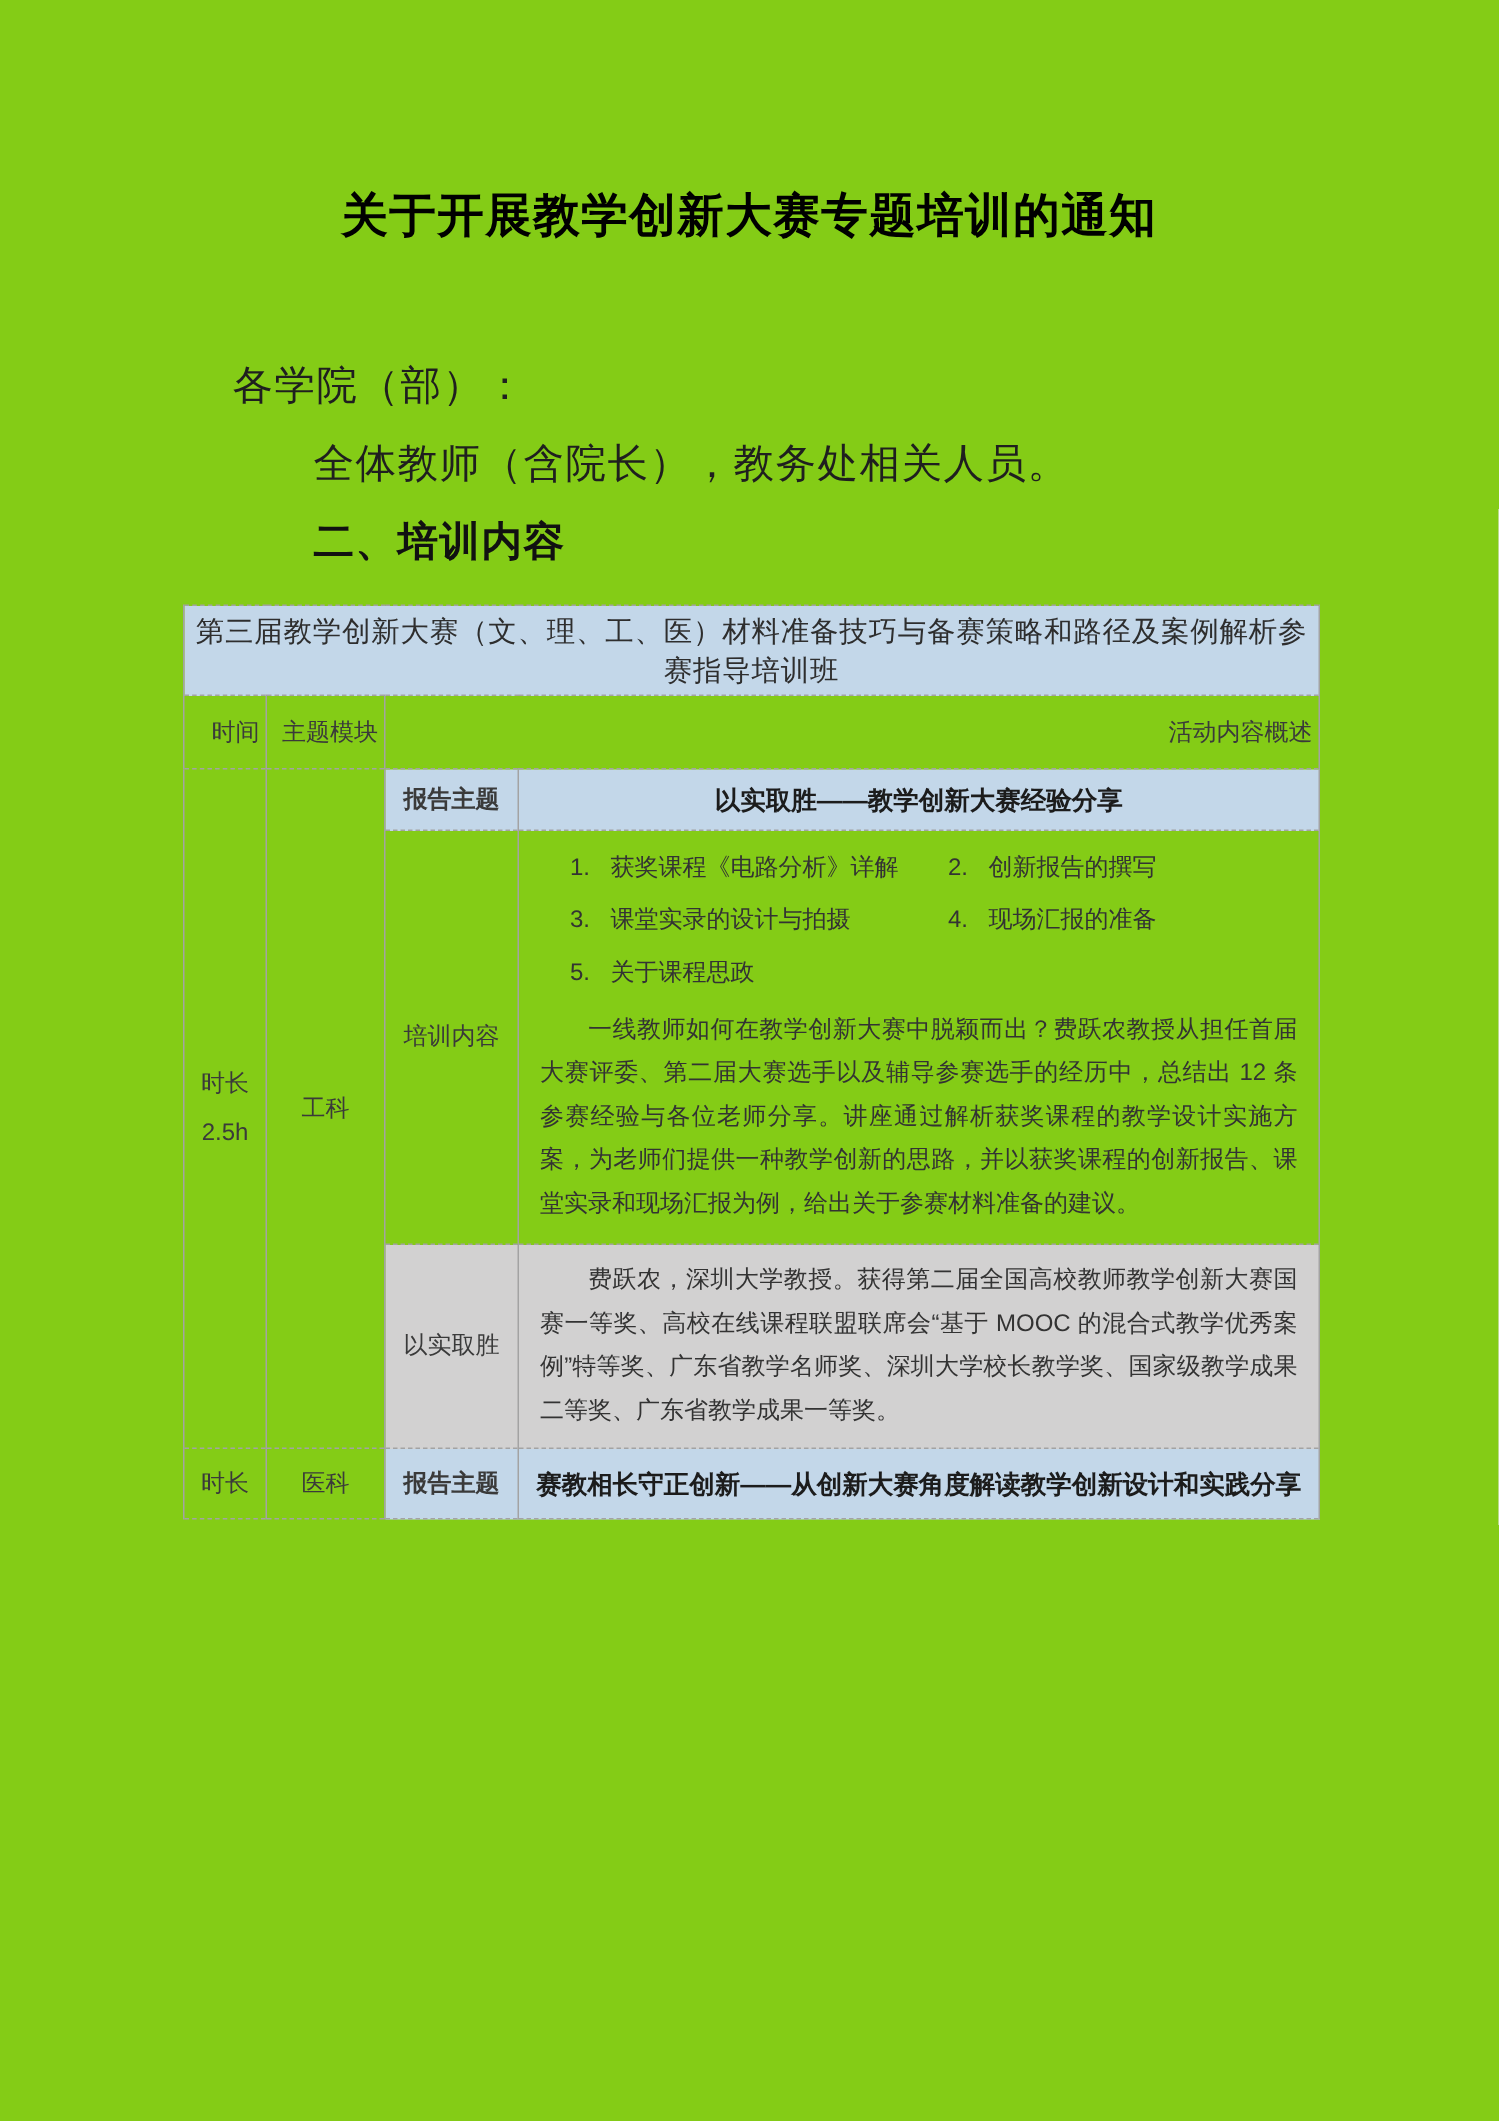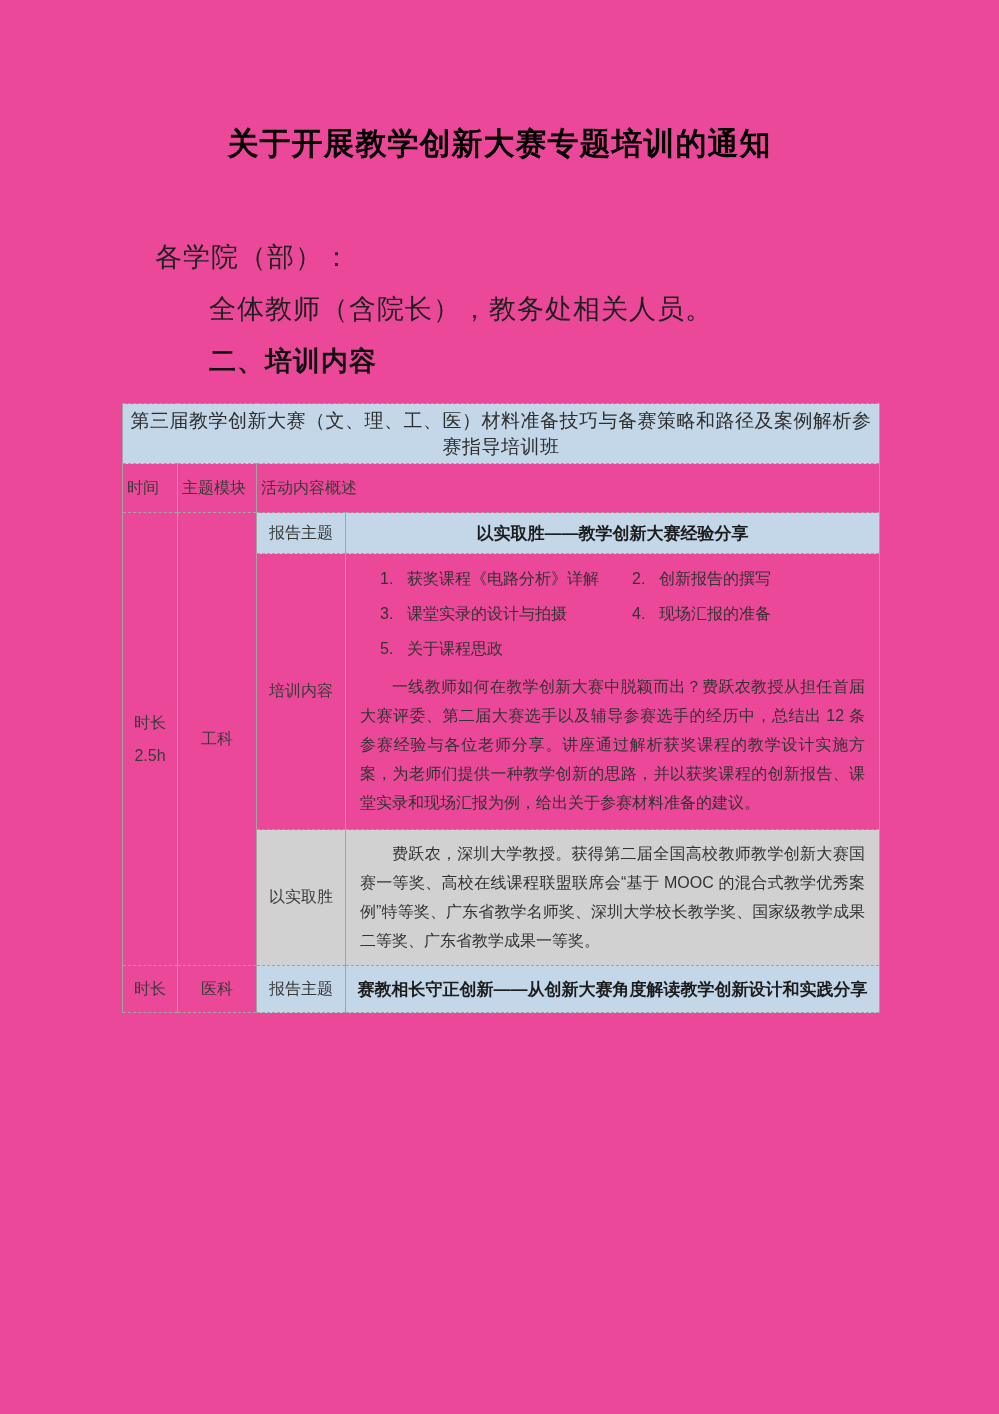--- a/index.html
+++ b/index.html
@@ -1,21 +1,21 @@
 <!DOCTYPE html>
 <html><head>
 <meta charset="utf-8">
 <style>
   html, body { margin: 0; padding: 0; background: #e8e8e8; }
   .doc {
     position: relative;
     width: 999px;
     height: 1414px;
     margin: 0 auto;
-    background: #ec4899;
+    background: #84cc16;
     font-family: "Liberation Serif", serif;
     color: #1f1f1f;
     overflow: hidden;
   }
   .doc-title {
     margin: 0;
     padding-top: 121px;
     text-align: center;
     font-size: 31px;
     line-height: 46px;
@@ -75,24 +75,24 @@
     margin-left: 24px;
   }
   td.banner-cell {
     height: 55px;
     background: #c3d7e9;
     text-align: center;
     font-size: 19px;
     color: #2e2e2e;
     letter-spacing: 0.5px;
   }
-  tr.head-row td { height: 44px; text-align: left; }
+  tr.head-row td { height: 44px; text-align: right; }
   td.label-cell { text-align: center; }
   td.center-cell { text-align: center; }
-  .blue-bg { background: #c3d7e9; }
+  .blue-bg { background: #c3d7e9; font-weight: bold; }
   .gray-bg { background: #d2d1d1; }
   td.topic-cell {
     height: 36px;
     text-align: center;
     font-weight: 700;
     font-size: 17px;
     color: #1c1c1c;
   }
   td.duration-cell { text-align: center; }
   .duration-cell .dur-line { line-height: 24px; margin: 9px 0; }

